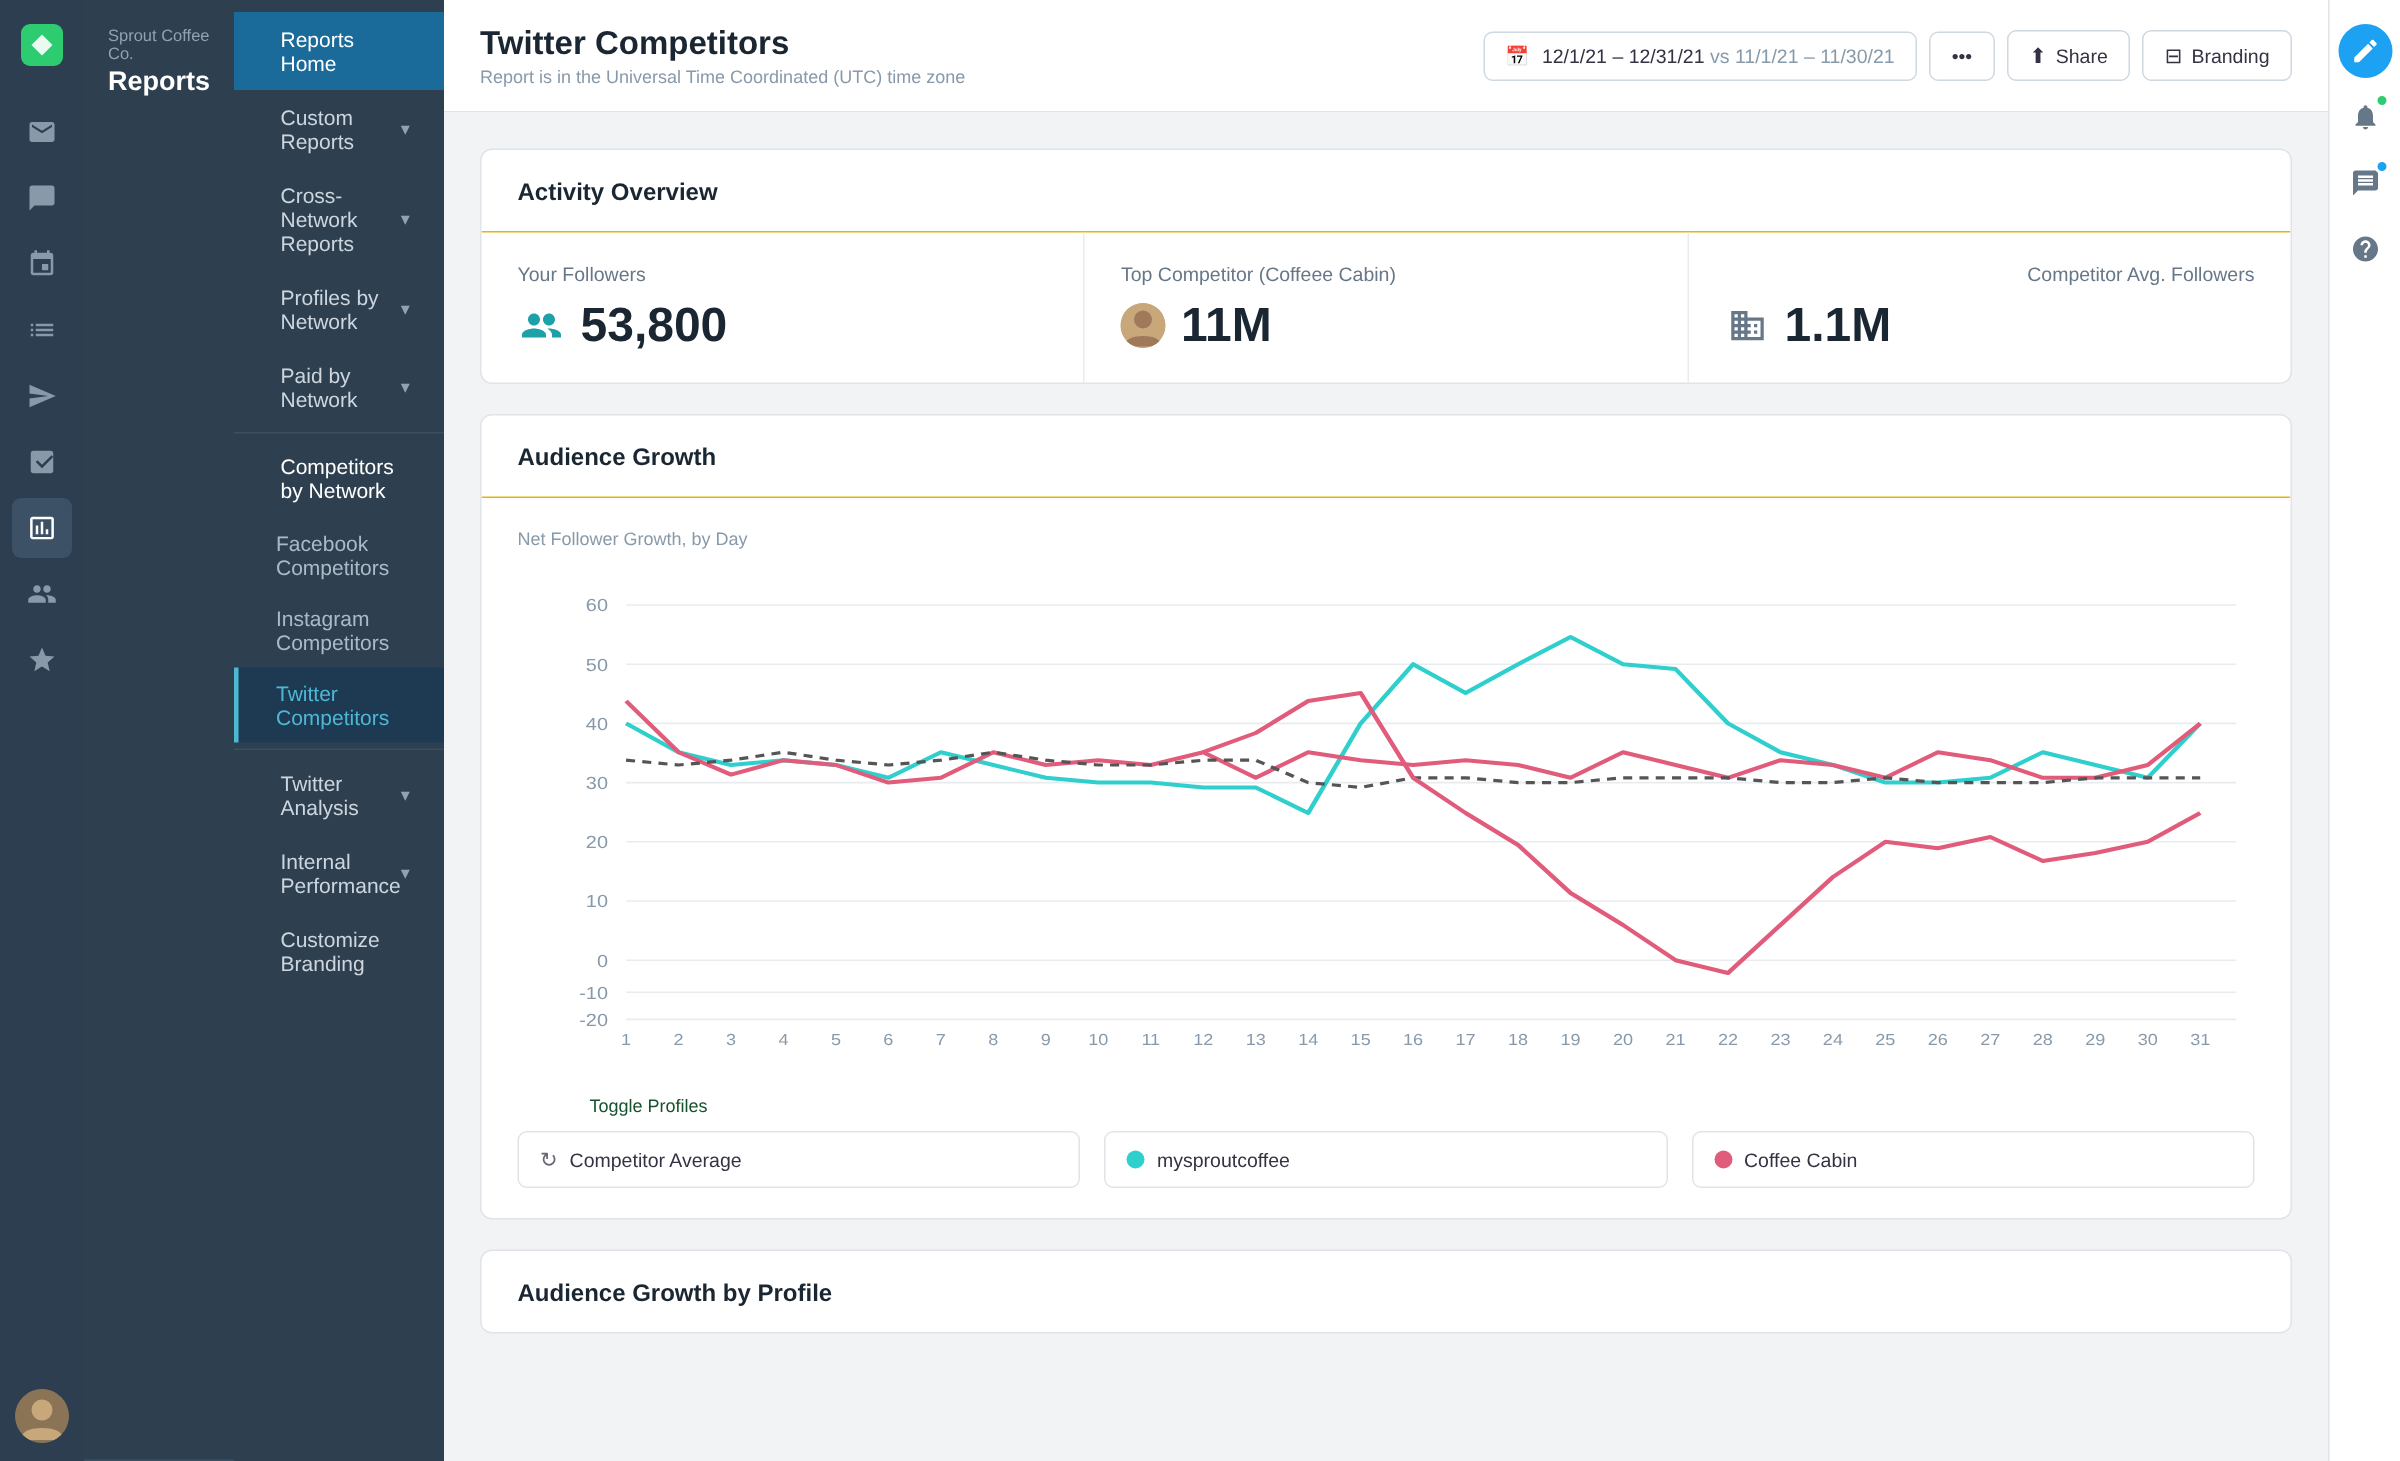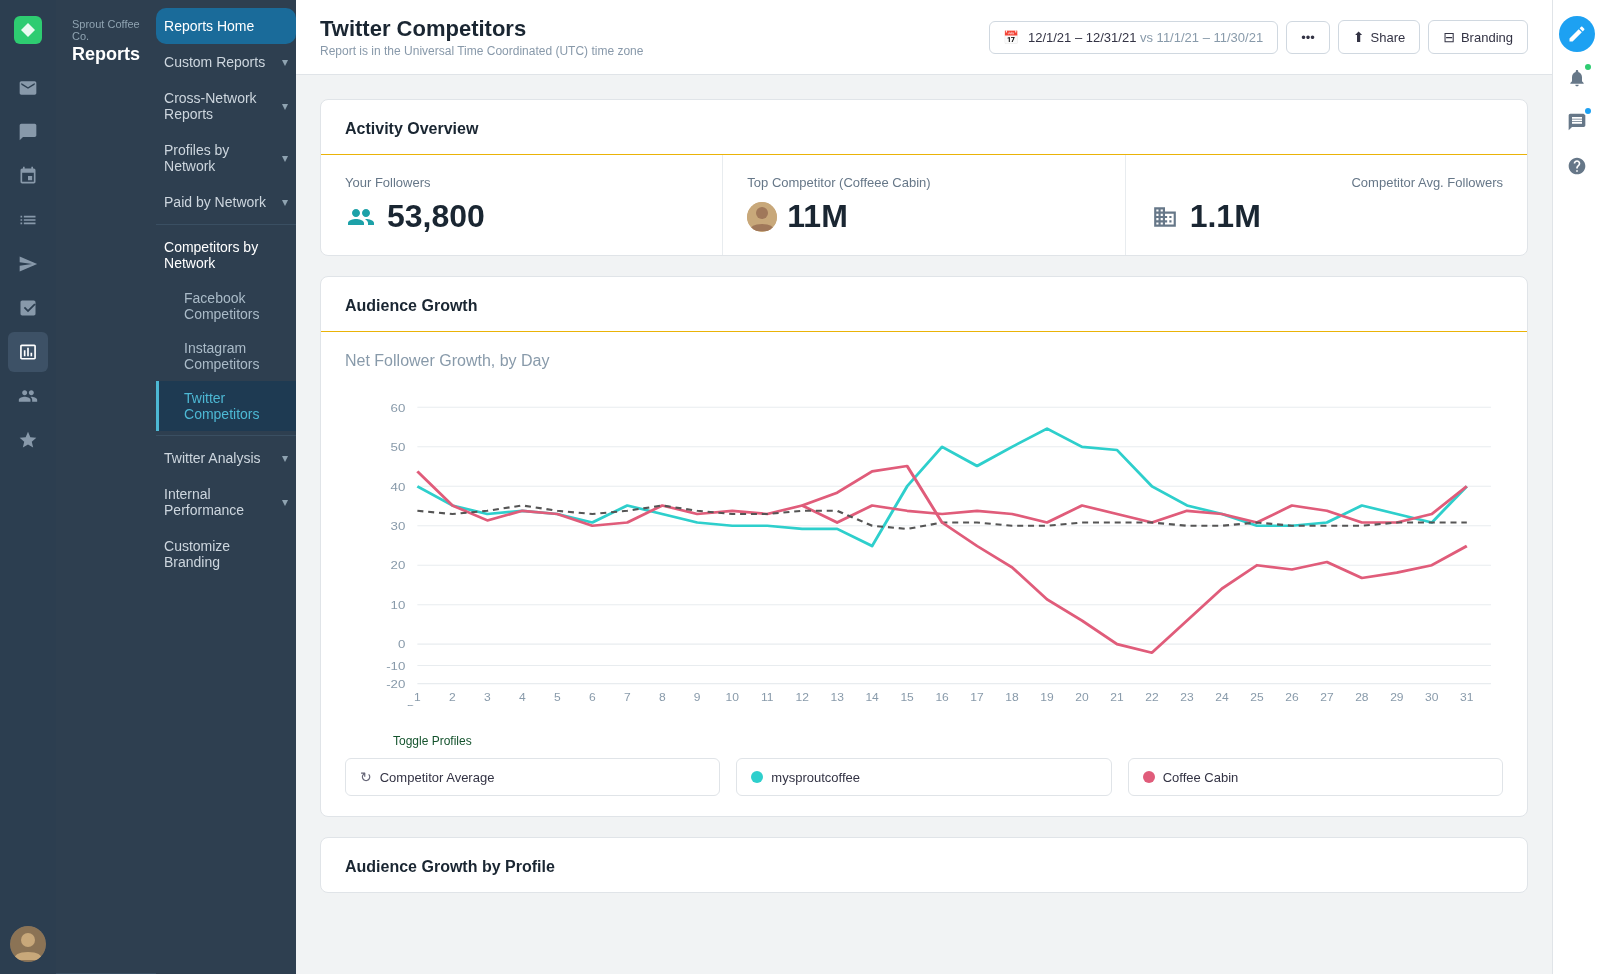--- a/index.html
+++ b/index.html
@@ -69,25 +69,25 @@
       padding: 18px 16px 14px;
       border-bottom: 1px solid #3a4f62;
     }
     .sidebar-header-company { font-size: 11px; color: #8fa3b1; }
     .sidebar-header-title { font-size: 18px; font-weight: 600; color: #fff; margin-top: 2px; }
     .sidebar-nav { padding: 8px 0; }
     .sidebar-item {
       display: flex;
       align-items: center;
       justify-content: space-between;
-      padding: 10px 8px;
+      padding: 10px 31px;
       cursor: pointer;
       font-size: 14px;
       color: #cdd6de;
-      border-radius: 10px;
+      border-radius: 0;
     }
     .sidebar-item.active { background: #1a6b9a; color: #fff; }
     .sidebar-item.active-parent { color: #fff; }
     .sidebar-item-label { font-weight: 500; }
     .sidebar-chevron { font-size: 12px; color: #8fa3b1; }
     .sidebar-sub-item {
       padding: 9px 16px 9px 28px;
       cursor: pointer;
       font-size: 14px;
       color: #aabbc8;
@@ -249,21 +249,21 @@
       height: 30px;
       display: flex;
       align-items: center;
       justify-content: center;
       font-size: 22px;
       color: #667788;
     }
 
     
     .chart-section { padding: 20px 24px; }
-    .chart-subtitle { font-size: 16px; color: #889aaa; margin-bottom: 16px; }
+    .chart-subtitle { font-size: 12px; color: #889aaa; margin-bottom: 16px; }
     .chart-container { position: relative; width: 100%; height: 320px; }
 
     
     .toggle-profiles { padding: 8px 24px 20px; }
     .toggle-profiles-label { font-size: 12px; color: #14532d; margin-bottom: 10px; margin-left: 48px; }
     .toggle-row { display: flex; gap: 16px; }
     .toggle-item {
       flex: 1;
       display: flex;
       align-items: center;

